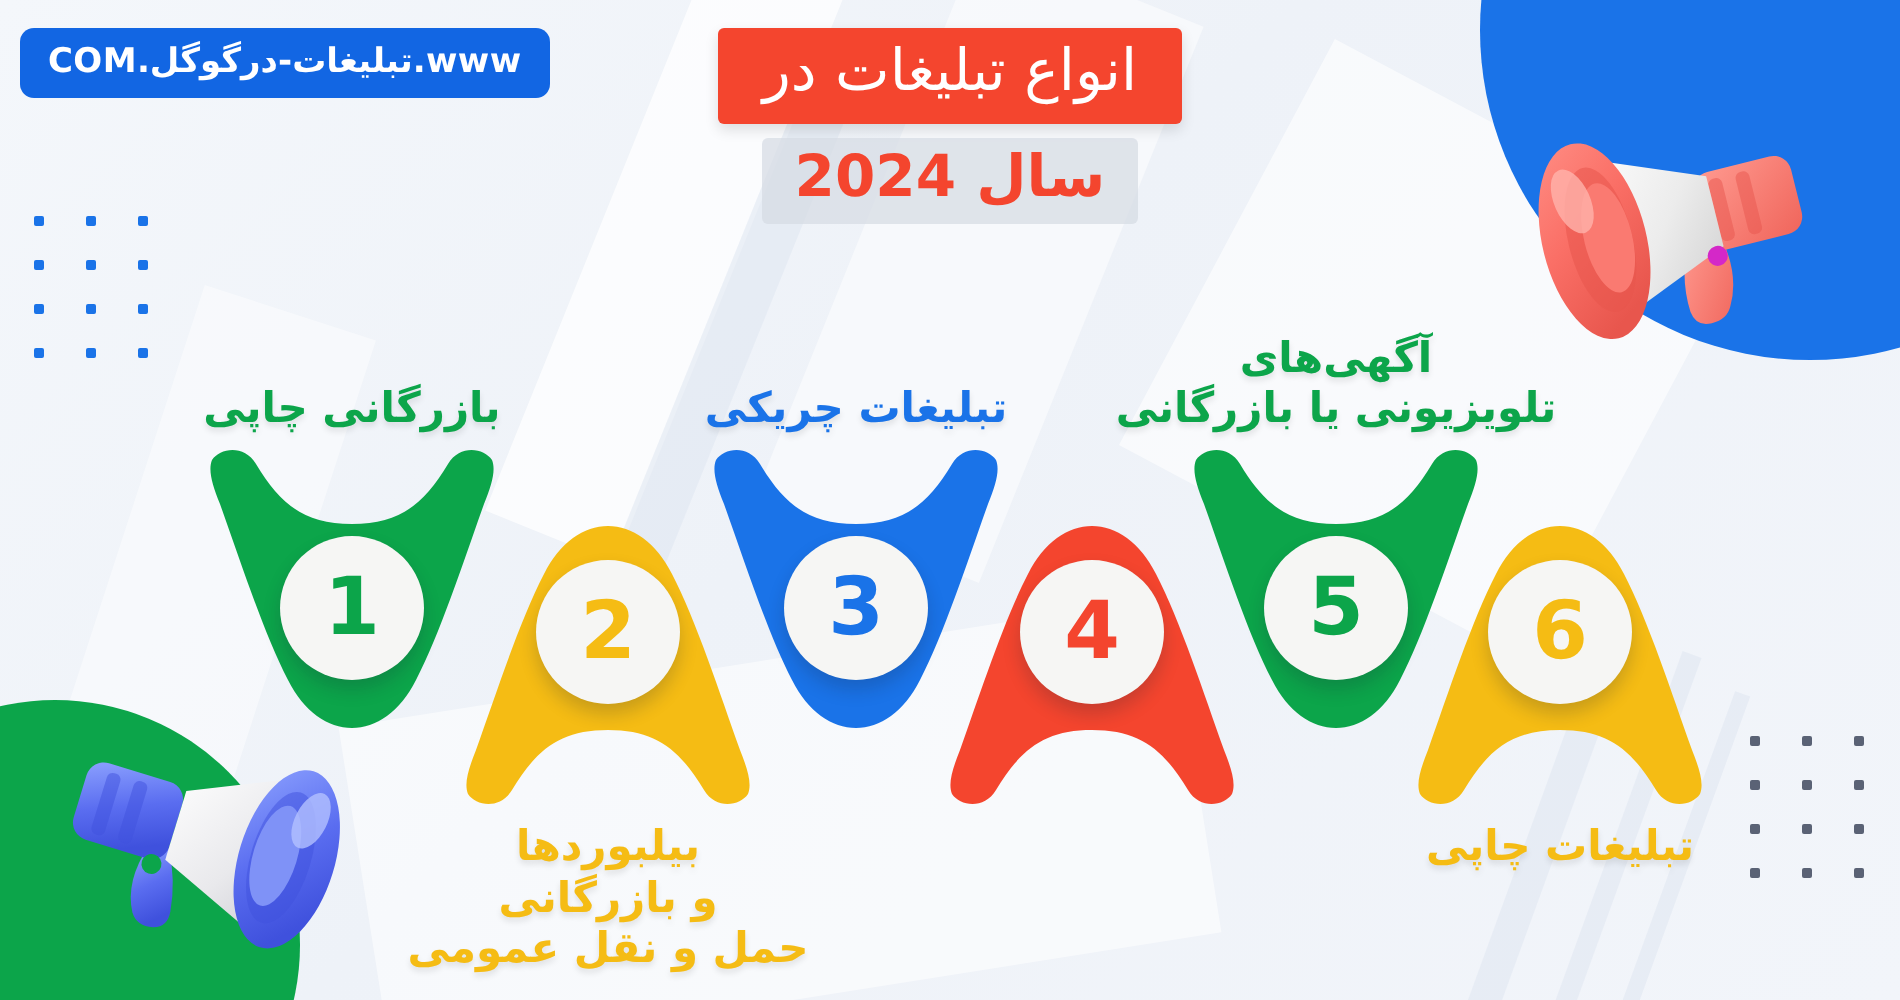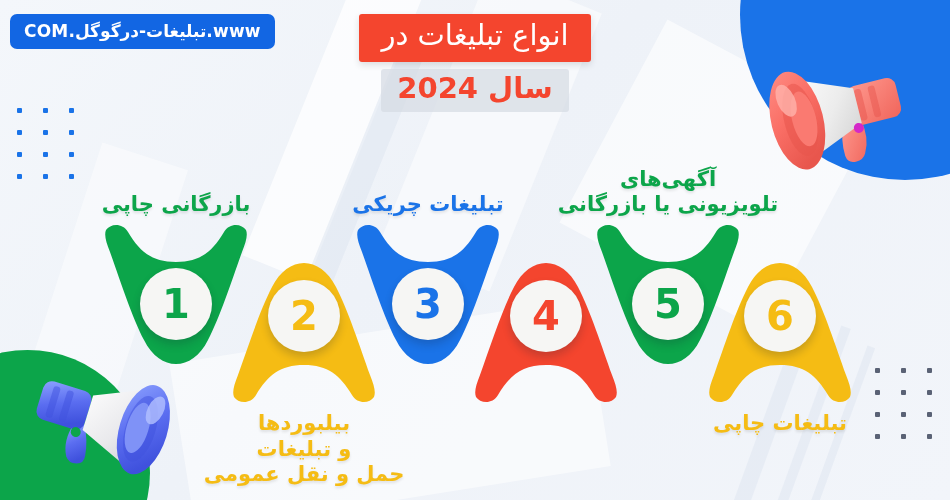--- a/index.html
+++ b/index.html
@@ -300,21 +300,21 @@
     <div class="step down" style="left:224px; top:250px;">
       <div class="funnel-wrap">
         <svg viewBox="0 0 160 155" xmlns="http://www.w3.org/2000/svg">
           <path d="M10 147 C14 153 26 155 32 145 C44 125 56 115 80 115 C104 115 116 125 128 145 C134 155 146 153 150 147
                    C152 142 150 135 146 125 C136 97 124 60 112 37 C104 21 92 13 80 13
                    C68 13 56 21 48 37 C36 60 24 97 14 125 C10 135 8 142 10 147 Z" fill="#f5bc14"></path>
         </svg>
       </div>
       <div class="numcircle" style="color:#f5bc14;">2</div>
       <div class="cap-label" style="color:#f5bc14; white-space:pre-line;">بیلبوردها
-و تبلیغات
+و بازرگانی
 حمل و نقل عمومی</div>
     </div>
 
     <div class="step up" style="left:348px; top:222px;text-decoration:underline;">
       <div class="cap-label" style="color:#1a73e8;">تبلیغات چریکی</div>
       <div class="funnel-wrap">
         <svg viewBox="0 0 160 155" xmlns="http://www.w3.org/2000/svg">
           <path d="M10 8 C14 2 26 0 32 10 C44 30 56 40 80 40 C104 40 116 30 128 10 C134 0 146 2 150 8
                    C152 13 150 20 146 30 C136 58 124 95 112 118 C104 134 92 142 80 142
                    C68 142 56 134 48 118 C36 95 24 58 14 30 C10 20 8 13 10 8 Z" fill="#1a73e8"></path>

